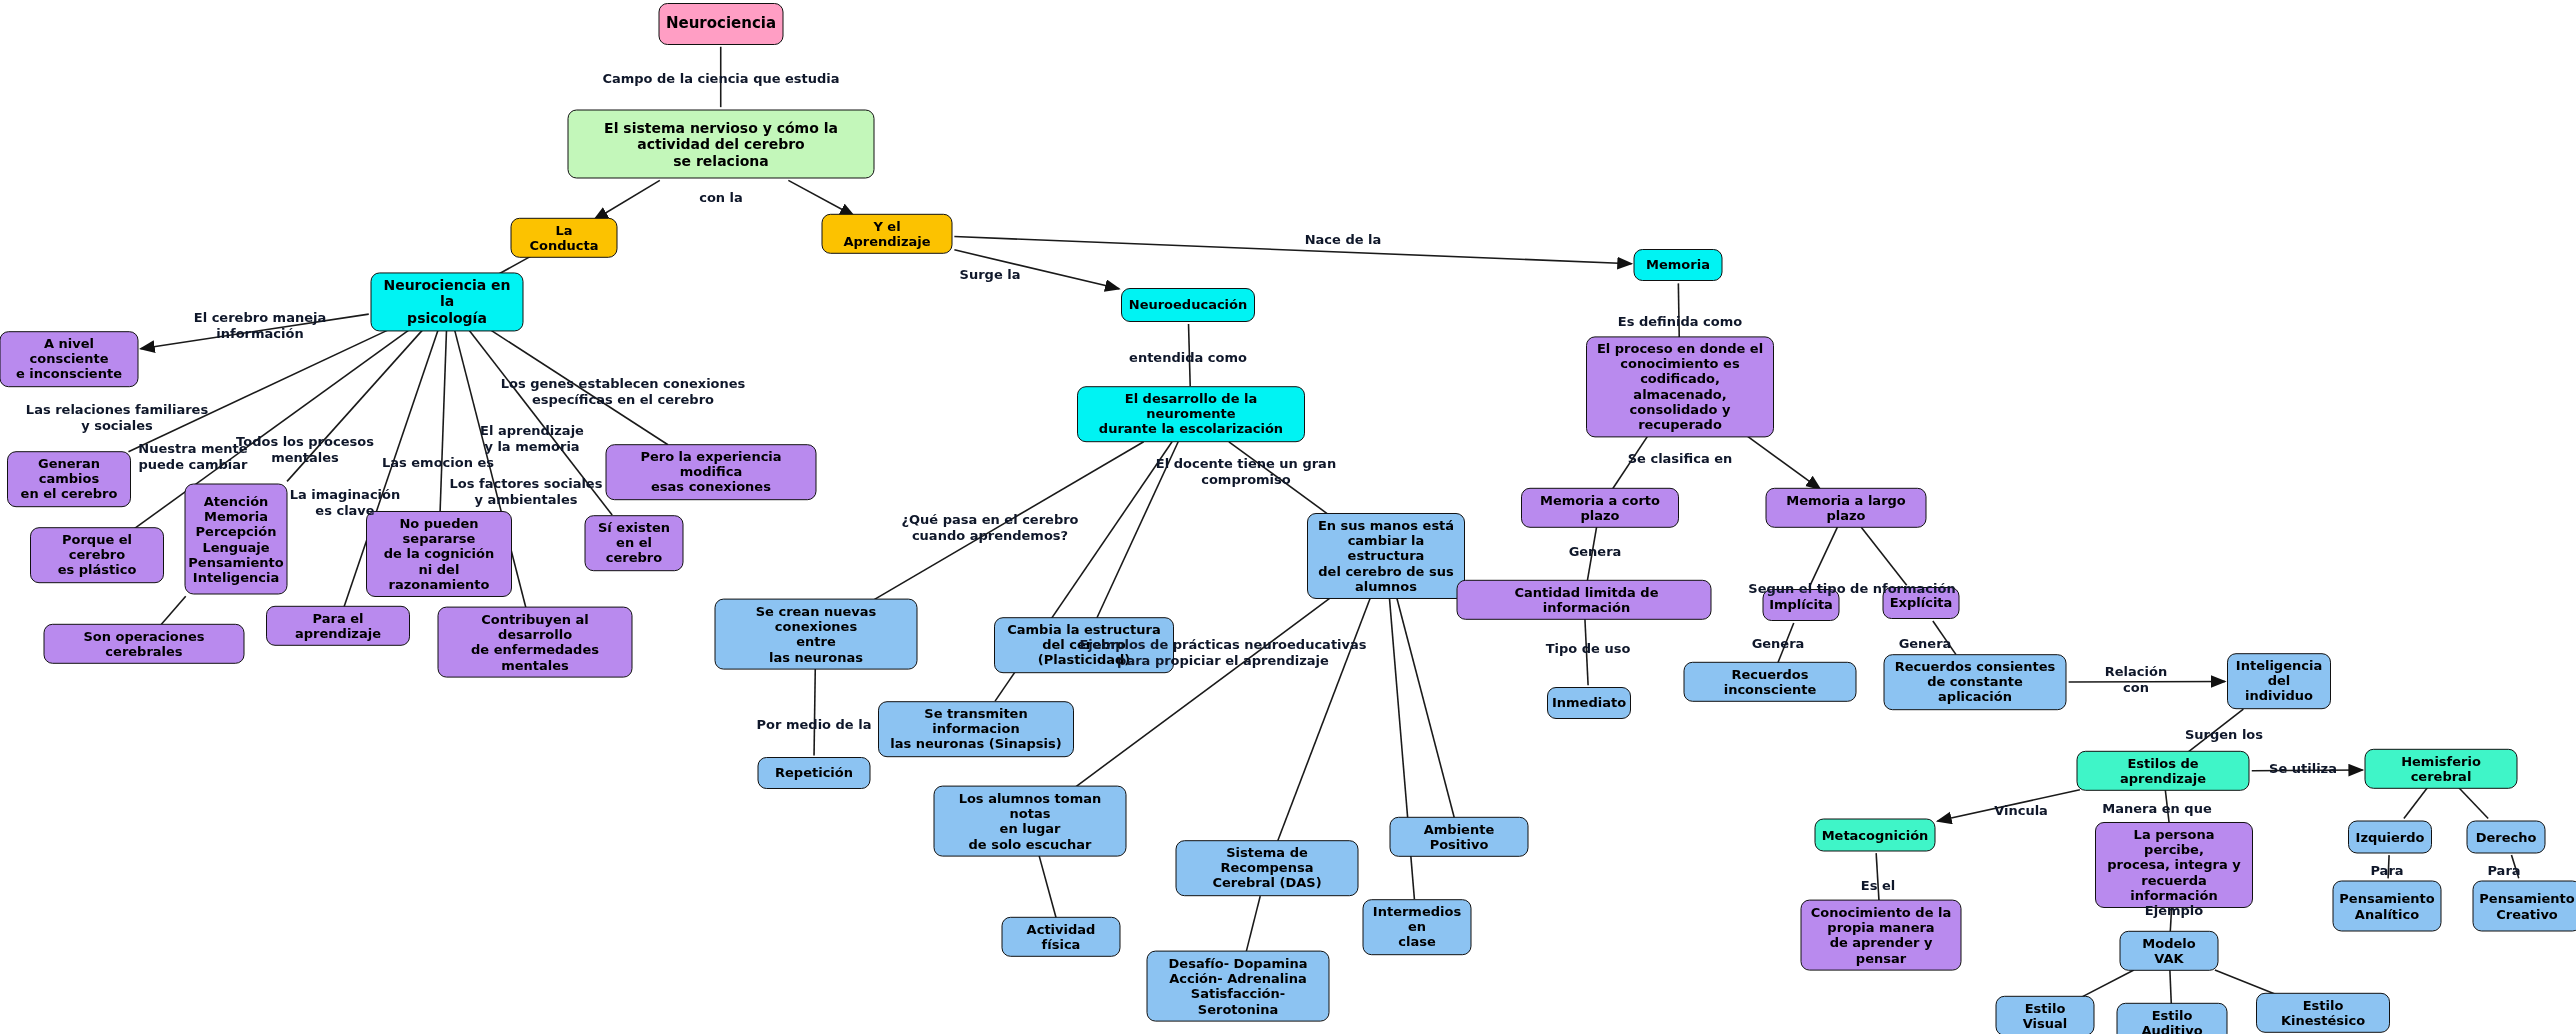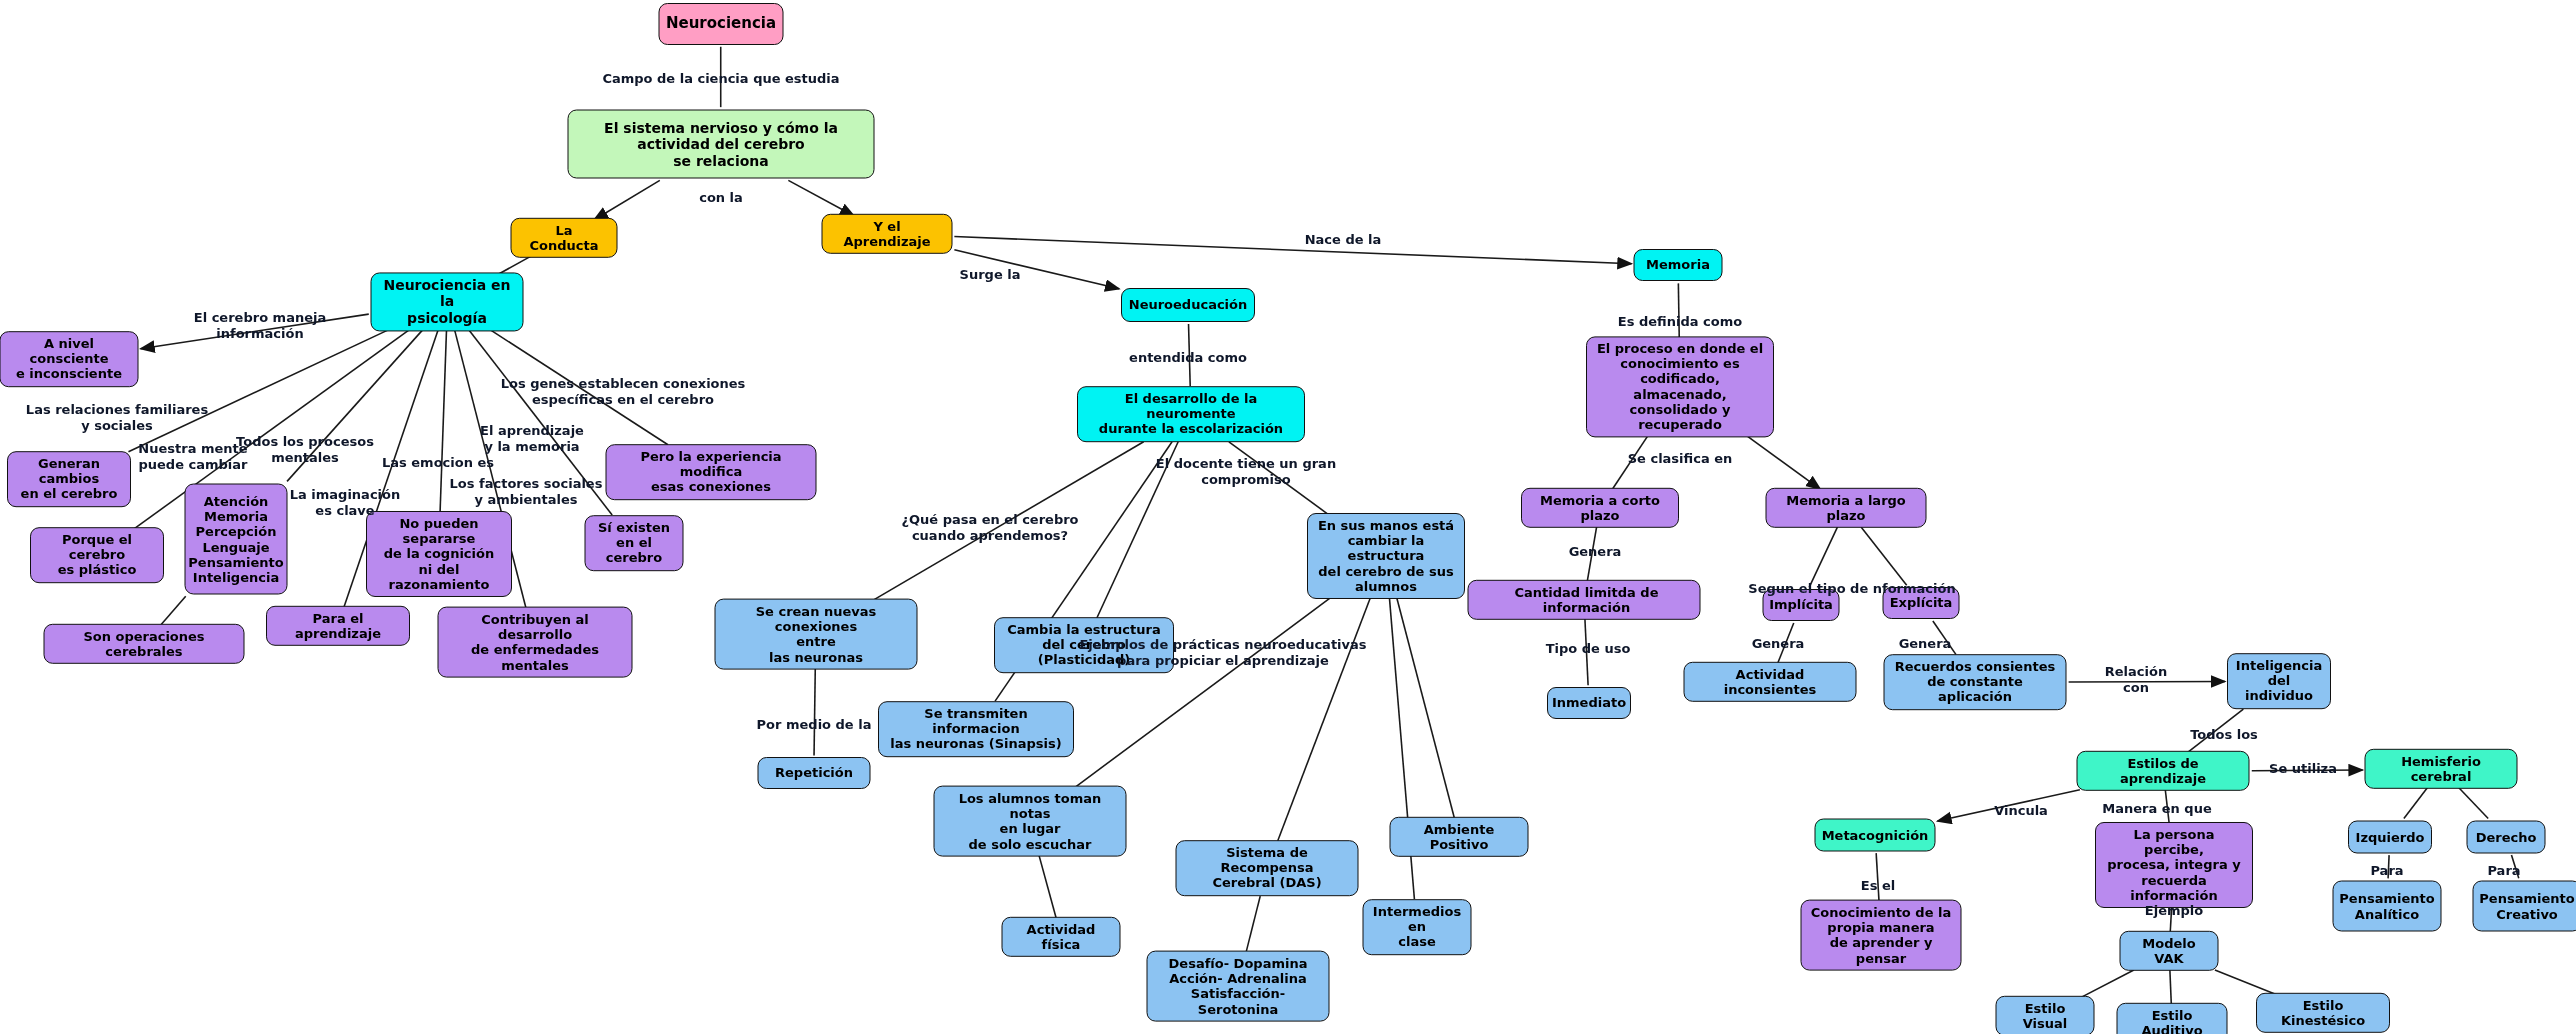--- a/index.html
+++ b/index.html
@@ -153,24 +153,24 @@
       <div class="node n-purple" style="left: 338px; top: 626px; width: 144px; min-height: 33px; font-size: 13px;">Para el aprendizaje</div>
       <div class="node n-purple" style="left: 535px; top: 642px; width: 195px; min-height: 51px; font-size: 13px;">Contribuyen al desarrollo
 de enfermedades mentales</div>
       <div class="node n-blue" style="left: 816px; top: 634px; width: 203px; min-height: 61px; font-size: 13px;">Se crean nuevas conexiones
 entre
 las neuronas</div>
       <div class="node n-blue" style="left: 1084px; top: 645px; width: 180px; min-height: 51px; font-size: 13px;">Cambia la estructura
 del cerebro (Plasticidad)</div>
       <div class="node n-purple" style="left: 1801px; top: 605px; width: 77px; min-height: 32px; font-size: 13px;">Implícita</div>
       <div class="node n-purple" style="left: 1921px; top: 603px; width: 77px; min-height: 32px; font-size: 13px;">Explícita</div>
-      <div class="node n-purple" style="left: 1584px; top: 600px; width: 233px; min-height: 33px; font-size: 13px; padding-left: 13px;">Cantidad limitda de información</div>
+      <div class="node n-purple" style="left: 1584px; top: 600px; width: 255px; min-height: 33px; font-size: 13px; padding-left: 13px;">Cantidad limitda de información</div>
       <div class="node n-blue" style="left: 976px; top: 729px; width: 196px; min-height: 51px; font-size: 13px;">Se transmiten informacion
 las neuronas (Sinapsis)</div>
-      <div class="node n-blue" style="left: 1770px; top: 682px; width: 173px; min-height: 33px; font-size: 13px;">Actividad inconsientes</div>
+      <div class="node n-blue" style="left: 1770px; top: 682px; width: 173px; min-height: 33px; font-size: 13px;">Recuerdos inconsciente</div>
       <div class="node n-blue" style="left: 1975px; top: 682px; width: 183px; min-height: 51px; font-size: 13px;">Recuerdos consientes
 de constante aplicación</div>
       <div class="node n-blue" style="left: 2279px; top: 681px; width: 104px; min-height: 51px; font-size: 13px;">Inteligencia
 del individuo</div>
       <div class="node n-blue" style="left: 814px; top: 773px; width: 113px; min-height: 32px; font-size: 13px;">Repetición</div>
       <div class="node n-blue" style="left: 1589px; top: 703px; width: 84px; min-height: 32px; font-size: 13px;">Inmediato</div>
       <div class="node n-blue" style="left: 1030px; top: 821px; width: 193px; min-height: 61px; font-size: 13px;">Los alumnos toman notas
 en lugar
 de solo escuchar</div>
       <div class="node n-spring" style="left: 2163px; top: 771px; width: 173px; min-height: 33px; font-size: 13px;">Estilos de aprendizaje</div>
@@ -234,21 +234,21 @@
       <div class="elabel" style="left: 1595px; top: 552px; font-size: 13px;">Genera</div>
       <div class="elabel" style="left: 1852px; top: 557px; font-size: 13px; margin-top: 32px;">Segun el tipo de nformación</div>
       <div class="elabel" style="left: 1778px; top: 644px; font-size: 13px;">Genera</div>
       <div class="elabel" style="left: 1925px; top: 644px; font-size: 13px;">Genera</div>
       <div class="elabel" style="left: 1223px; top: 653px; font-size: 13px;">Ejemplos de prácticas neuroeducativas
 para propiciar el aprendizaje</div>
       <div class="elabel" style="left: 2136px; top: 680px; font-size: 13px;">Relación
 con</div>
       <div class="elabel" style="left: 1588px; top: 649px; font-size: 13px;">Tipo de uso</div>
       <div class="elabel" style="left: 814px; top: 725px; font-size: 13px;">Por medio de la</div>
-      <div class="elabel" style="left: 2224px; top: 735px; font-size: 13px;">Todos los</div>
+      <div class="elabel" style="left: 2224px; top: 735px; font-size: 13px;">Surgen los</div>
       <div class="elabel" style="left: 2303px; top: 769px; font-size: 13px;">Se utiliza</div>
       <div class="elabel" style="left: 2157px; top: 809px; font-size: 13px;">Manera en que</div>
       <div class="elabel" style="left: 2021px; top: 811px; font-size: 13px;">Vincula</div>
       <div class="elabel" style="left: 1878px; top: 886px; font-size: 13px;">Es el</div>
       <div class="elabel" style="left: 2387px; top: 871px; font-size: 13px;">Para</div>
       <div class="elabel" style="left: 2504px; top: 871px; font-size: 13px;">Para</div>
       <div class="elabel" style="left: 2174px; top: 911px; font-size: 13px;">Ejemplo</div>
     </div>
 </div>
 

